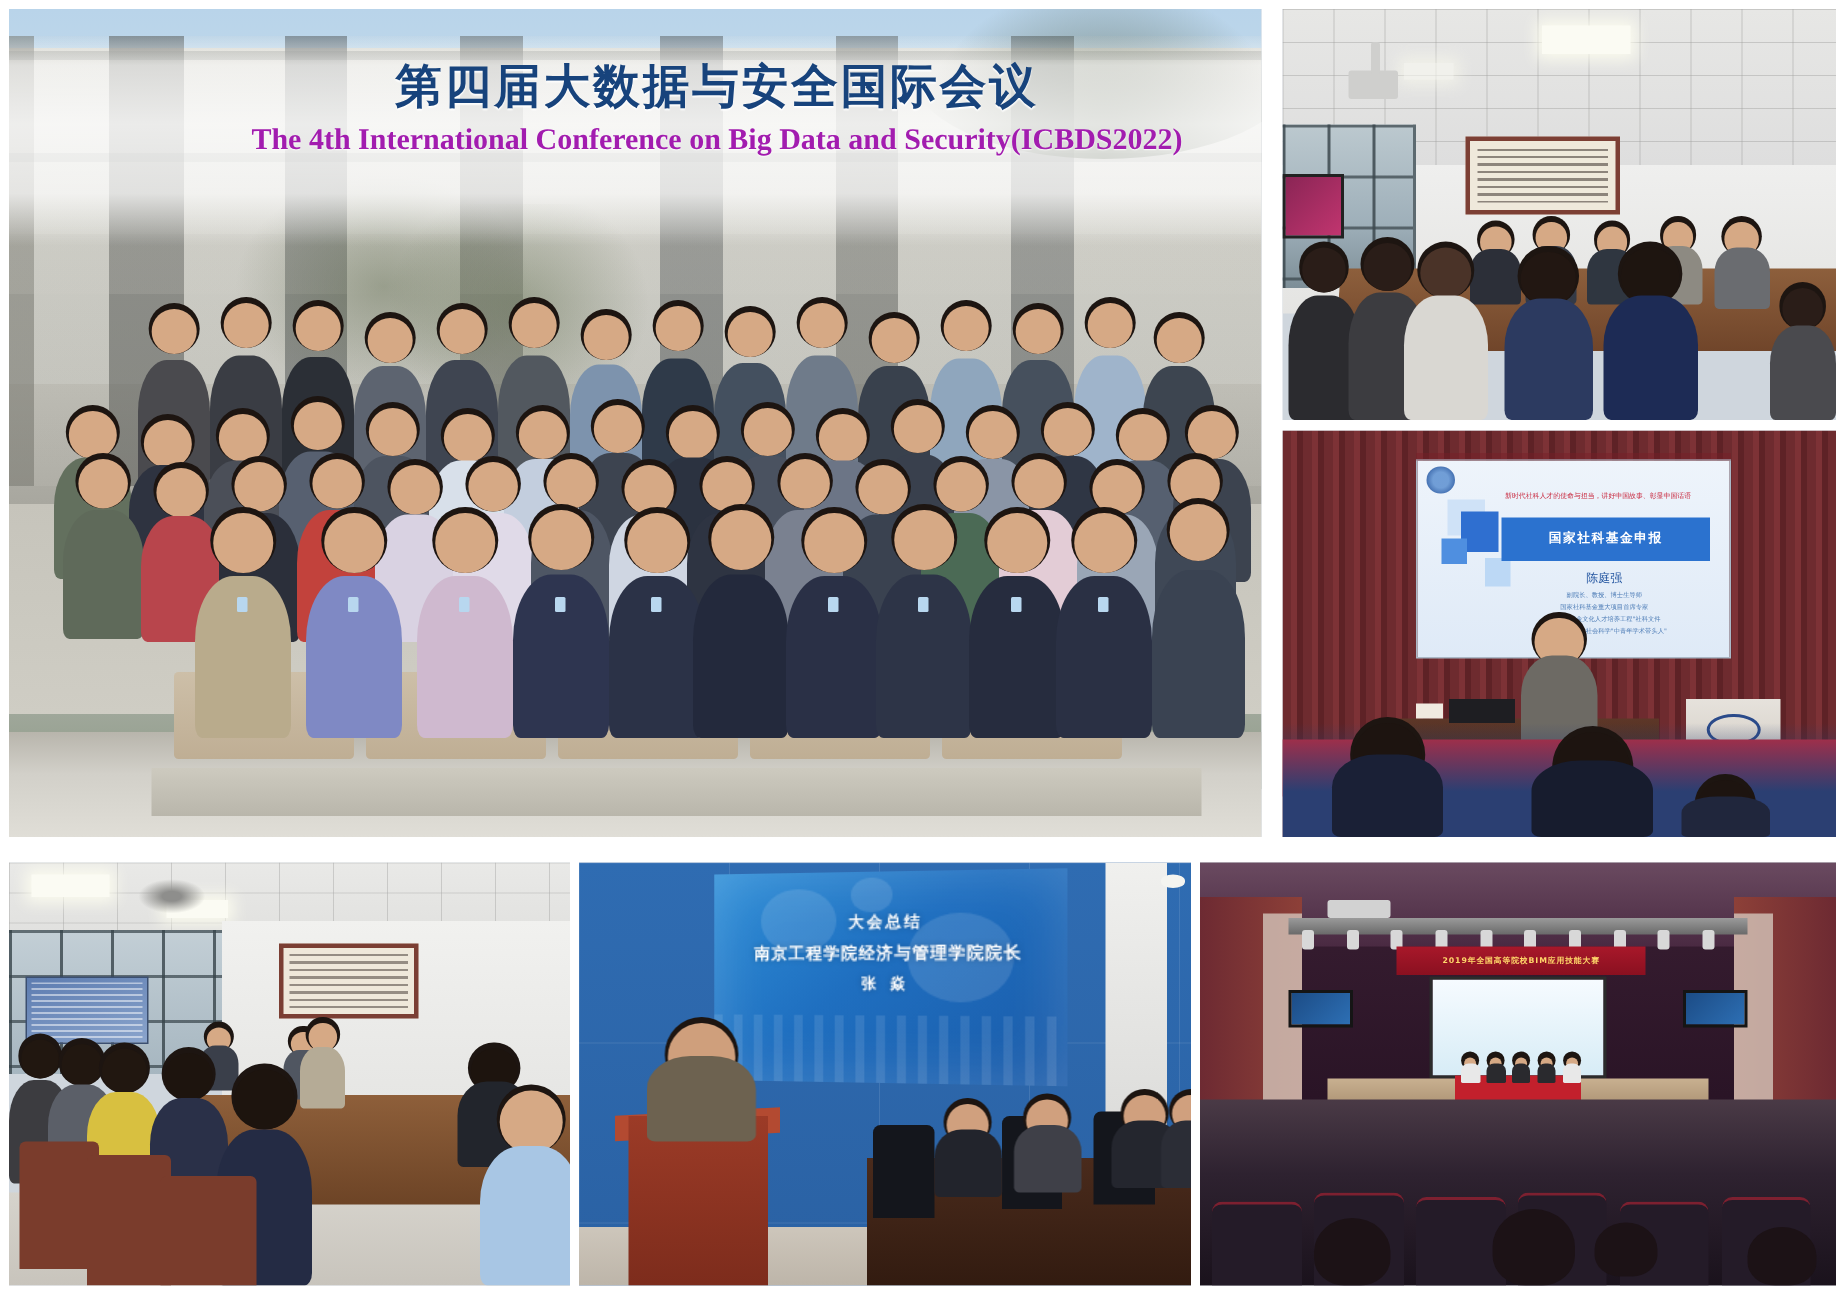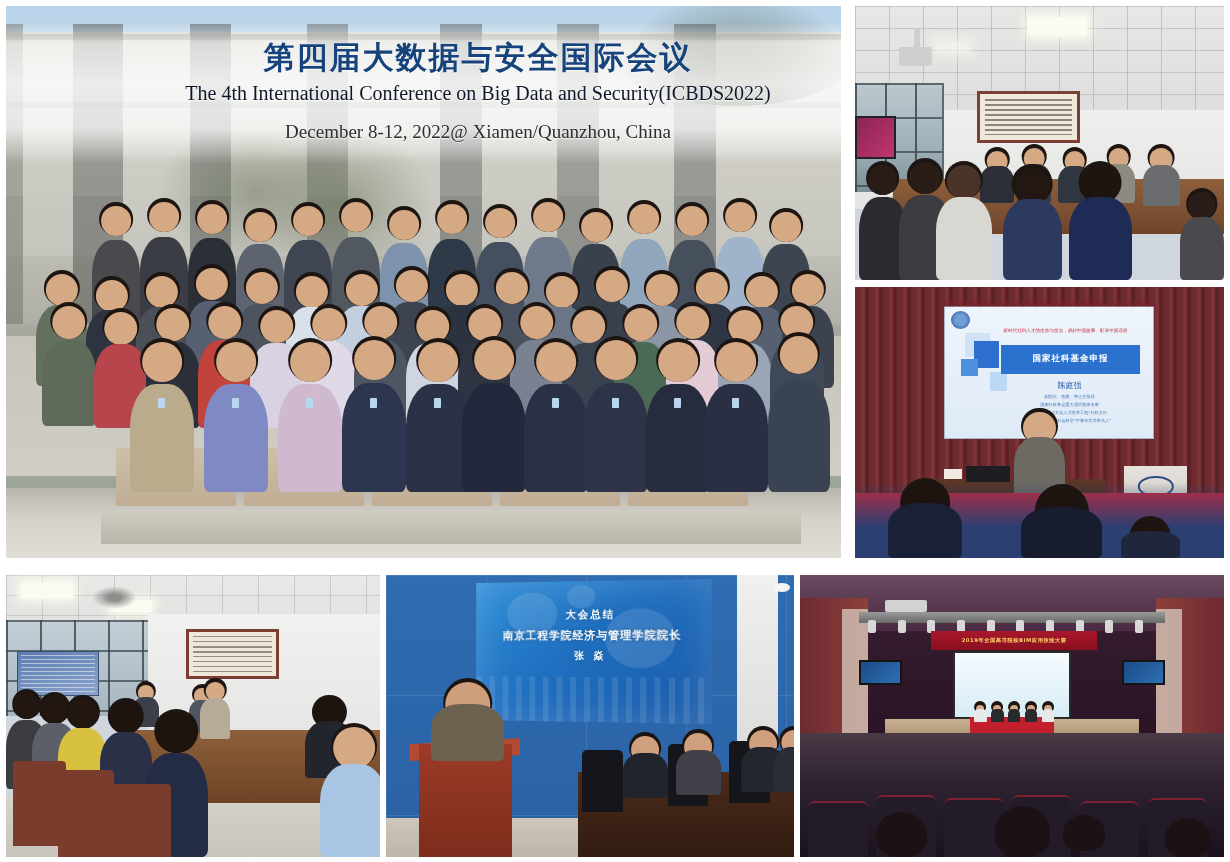--- a/index.html
+++ b/index.html
@@ -108,21 +108,21 @@
   #title-cn {
     font-family: "Liberation Serif", "DejaVu Serif", serif;
     font-size: 31px; font-weight: bold; color: #17437c;
     letter-spacing: 2px; line-height: 1.18;
     text-shadow: 0 1px 1px rgba(255,255,255,.9);
     margin: 0;
     text-align: center;
   }
   #title-en {
     font-family: "Liberation Serif", "DejaVu Serif", serif;
-    font-size: 20px; font-weight: normal; color: #0f172a;
+    font-size: 20px; font-weight: bold; color: #a21caf;
     line-height: 1.35; margin: 3px 0 12px 0;
     text-shadow: 0 1px 1px rgba(255,255,255,.9);
   }
   #title-date {
     font-family: "Liberation Serif", "DejaVu Serif", serif;
     font-size: 19px; color: #2d2d30; line-height: 1.35; margin: 4px 0 0 0;
     text-shadow: 0 1px 1px rgba(255,255,255,.9);
   }
 
   
@@ -583,21 +583,20 @@
     <div class="badge" style="left:606px; top:392px;"></div>
     <div class="badge" style="left:668px; top:392px;"></div>
     <div class="badge" style="left:726px; top:392px;"></div>
 
     <div id="banner-overlay"></div>
 
 
     <div id="banner-text">
       <div id="title-cn">第四届大数据与安全国际会议</div>
       <div id="title-en">The 4th International Conference on Big Data and Security(ICBDS2022)</div>
-      <div id="title-date">December 8-12,  2022@ Xiamen/Quanzhou, China</div>
     </div>
   </div>
 
   <div class="photo" id="photo-meeting">
     <div class="mr-ceiling"></div>
     <div class="mr-grid"></div>
     <div class="mr-light" style="left:47%; top:4%; width:16%; height:7%;"></div>
     <div class="mr-light" style="left:22%; top:13%; width:9%; height:4%; opacity:.6;"></div>
     <div class="mr-proj" style="left:12%; top:15%; width:9%; height:7%;"></div>
     <div class="mr-proj" style="left:16%; top:8%; width:1.5%; height:8%;"></div>

